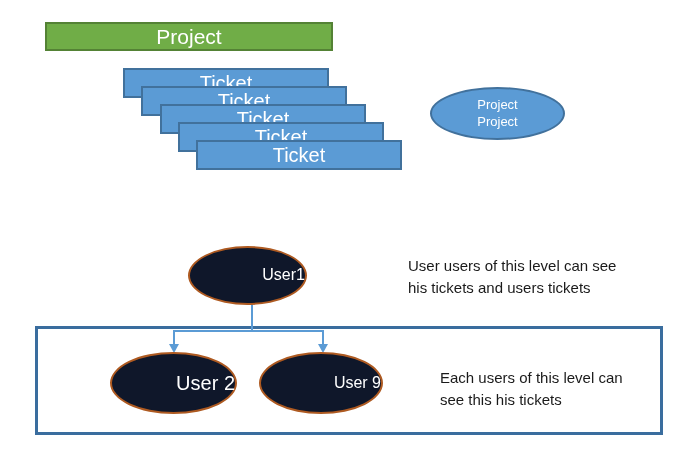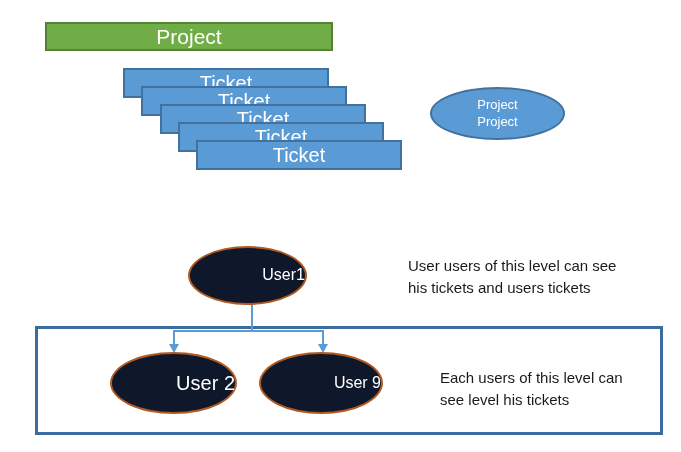--- a/index.html
+++ b/index.html
@@ -160,16 +160,16 @@
   <div class="ellipse orange user3-ellipse" style="z-index:9;">
     <span>User 9</span>
   </div>
 
   <div class="annotation annotation-1">
     <div>User users of this level can see</div>
     <div>his tickets and users tickets</div>
   </div>
   <div class="annotation annotation-2">
     <div>Each users of this level can</div>
-    <div>see level his tickets</div>
+    <div>see this his tickets</div>
   </div>
 
 </div>
 
 </body></html>

